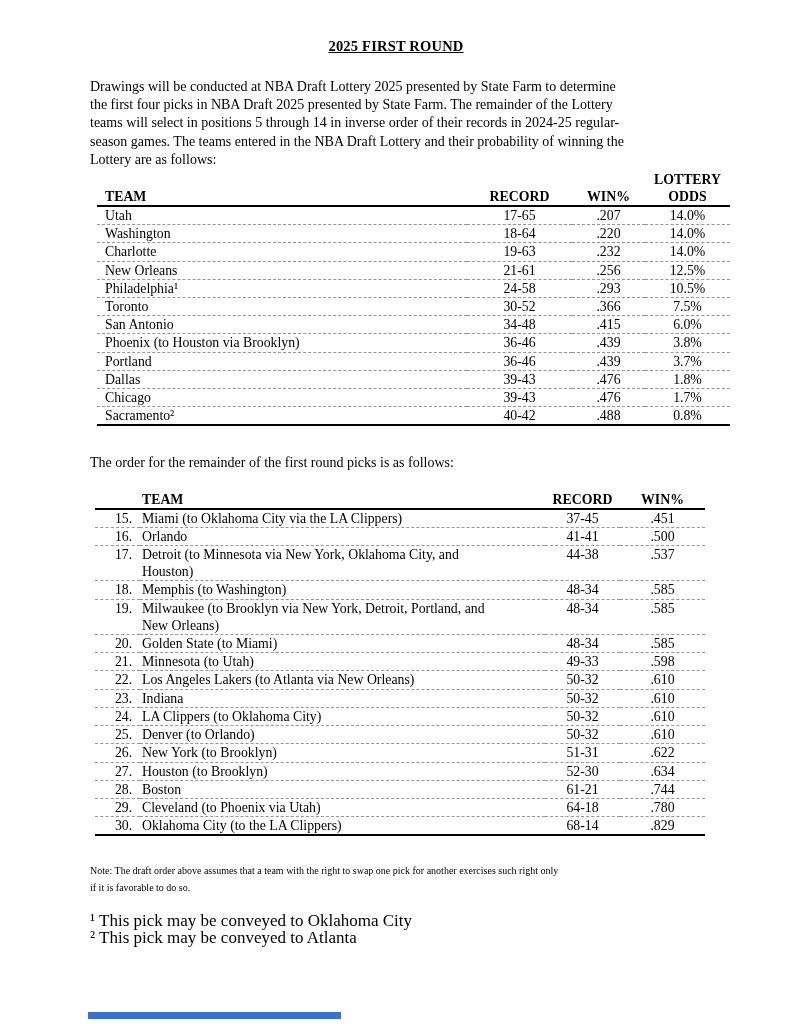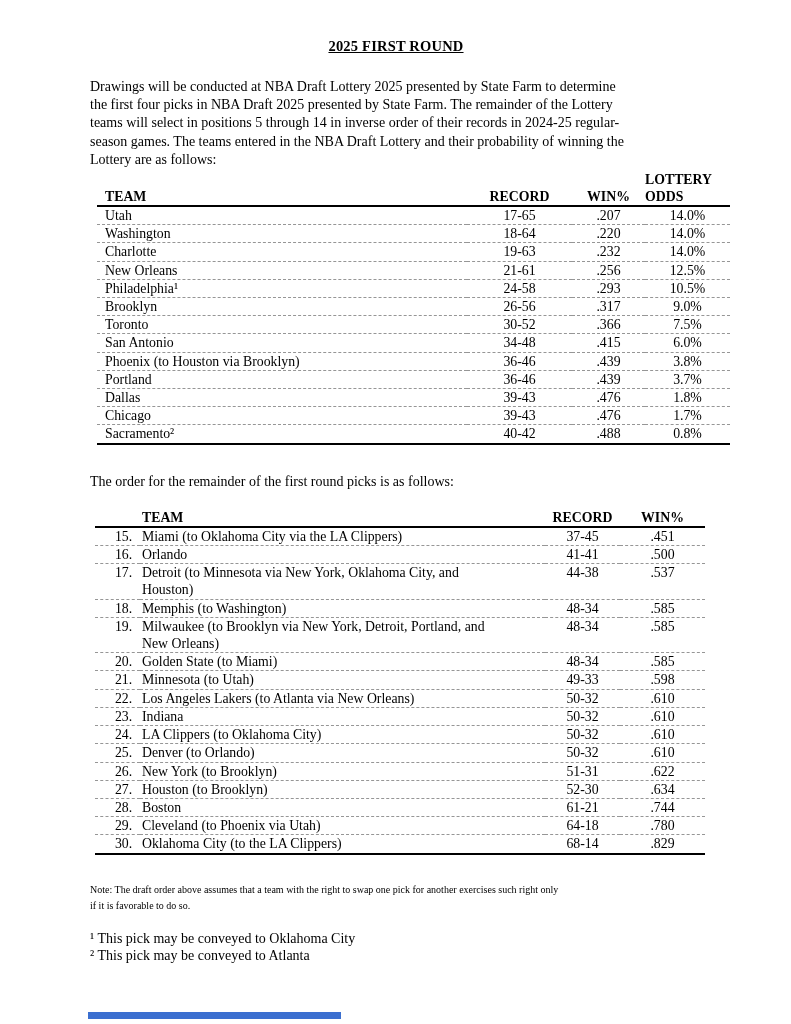--- a/index.html
+++ b/index.html
@@ -24,27 +24,27 @@
   td { padding:0; vertical-align:top; line-height:17.2px; }
   thead th { border-bottom:2px solid #000; vertical-align:bottom; line-height:17px; }
   tbody tr { border-bottom:1px dashed #969696; }
   tbody tr:last-of-type { border-bottom:2px solid #000; }
   .t1 { margin-left:7px; width:633px; margin-top:2px; }
   .t2 { margin-left:5px; width:610px; margin-top:18px; }
   .col-center { text-align:center; }
   .team-cell { text-align:left; padding-left:8px;font-family:Liberation Serif, serif; }
   .t2 .team-cell { padding-left:2px; white-space:pre-line; }
   .num-cell { text-align:center; padding-left:12px; }
-  .odds-head { white-space:pre-line; text-align:left; }
+  .odds-head { white-space:pre-line; text-align:center; }
   .note {
     font-size:10px; line-height:16.8px; white-space:pre-line;
     width:640px; margin-top:27px;
   }
   .footnotes { margin-top:15px; }
-  .footnote { font-size:14px; line-height:17px; }
+  .footnote { font-size:17px; line-height:17px; }
   .blue-bar {
     position:absolute; left:88px; top:1012px; width:253px; height:7px;
     background:#3b6fd0;
   }
 </style>
 </head>
 <body>
 
 <div class="page">
   <div class="content">
@@ -103,26 +103,20 @@
             <td class="col-center">12.5%</td>
           </tr>
 
           <tr>
             <td class="team-cell">Philadelphia¹</td>
             <td class="col-center">24-58</td>
             <td class="col-center">.293</td>
             <td class="col-center">10.5%</td>
           </tr>
 
-          <tr>
-            <td class="team-cell">Brooklyn</td>
-            <td class="col-center">26-56</td>
-            <td class="col-center">.317</td>
-            <td class="col-center">9.0%</td>
-          </tr>
 
           <tr>
             <td class="team-cell">Toronto</td>
             <td class="col-center">30-52</td>
             <td class="col-center">.366</td>
             <td class="col-center">7.5%</td>
           </tr>
 
           <tr>
             <td class="team-cell">San Antonio</td>

